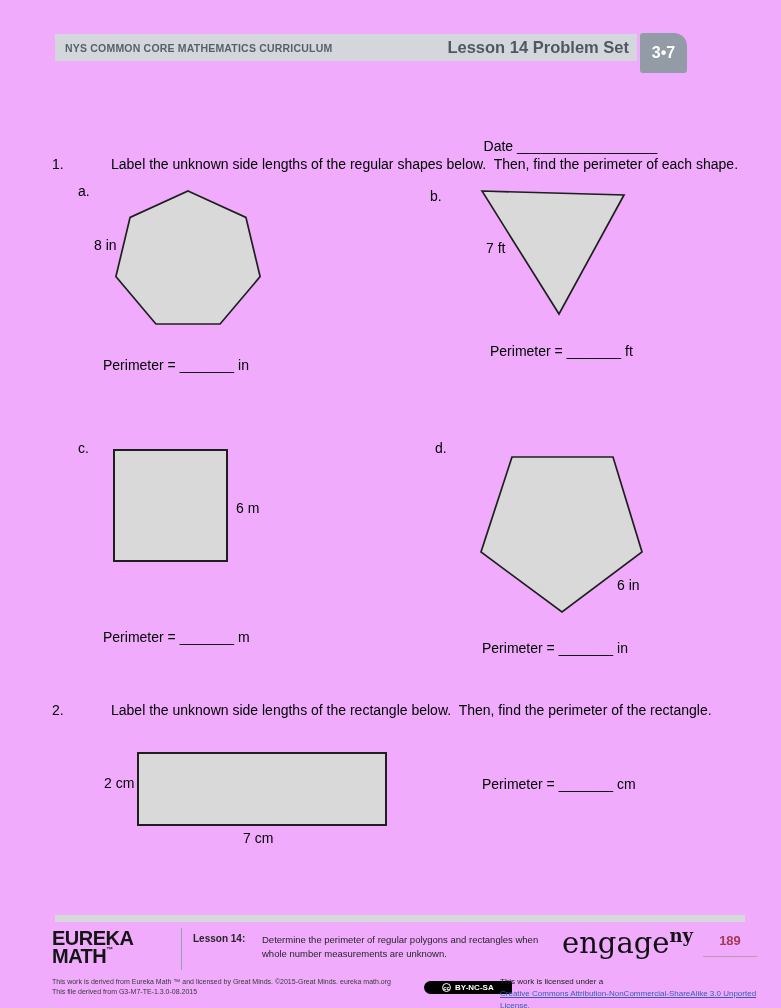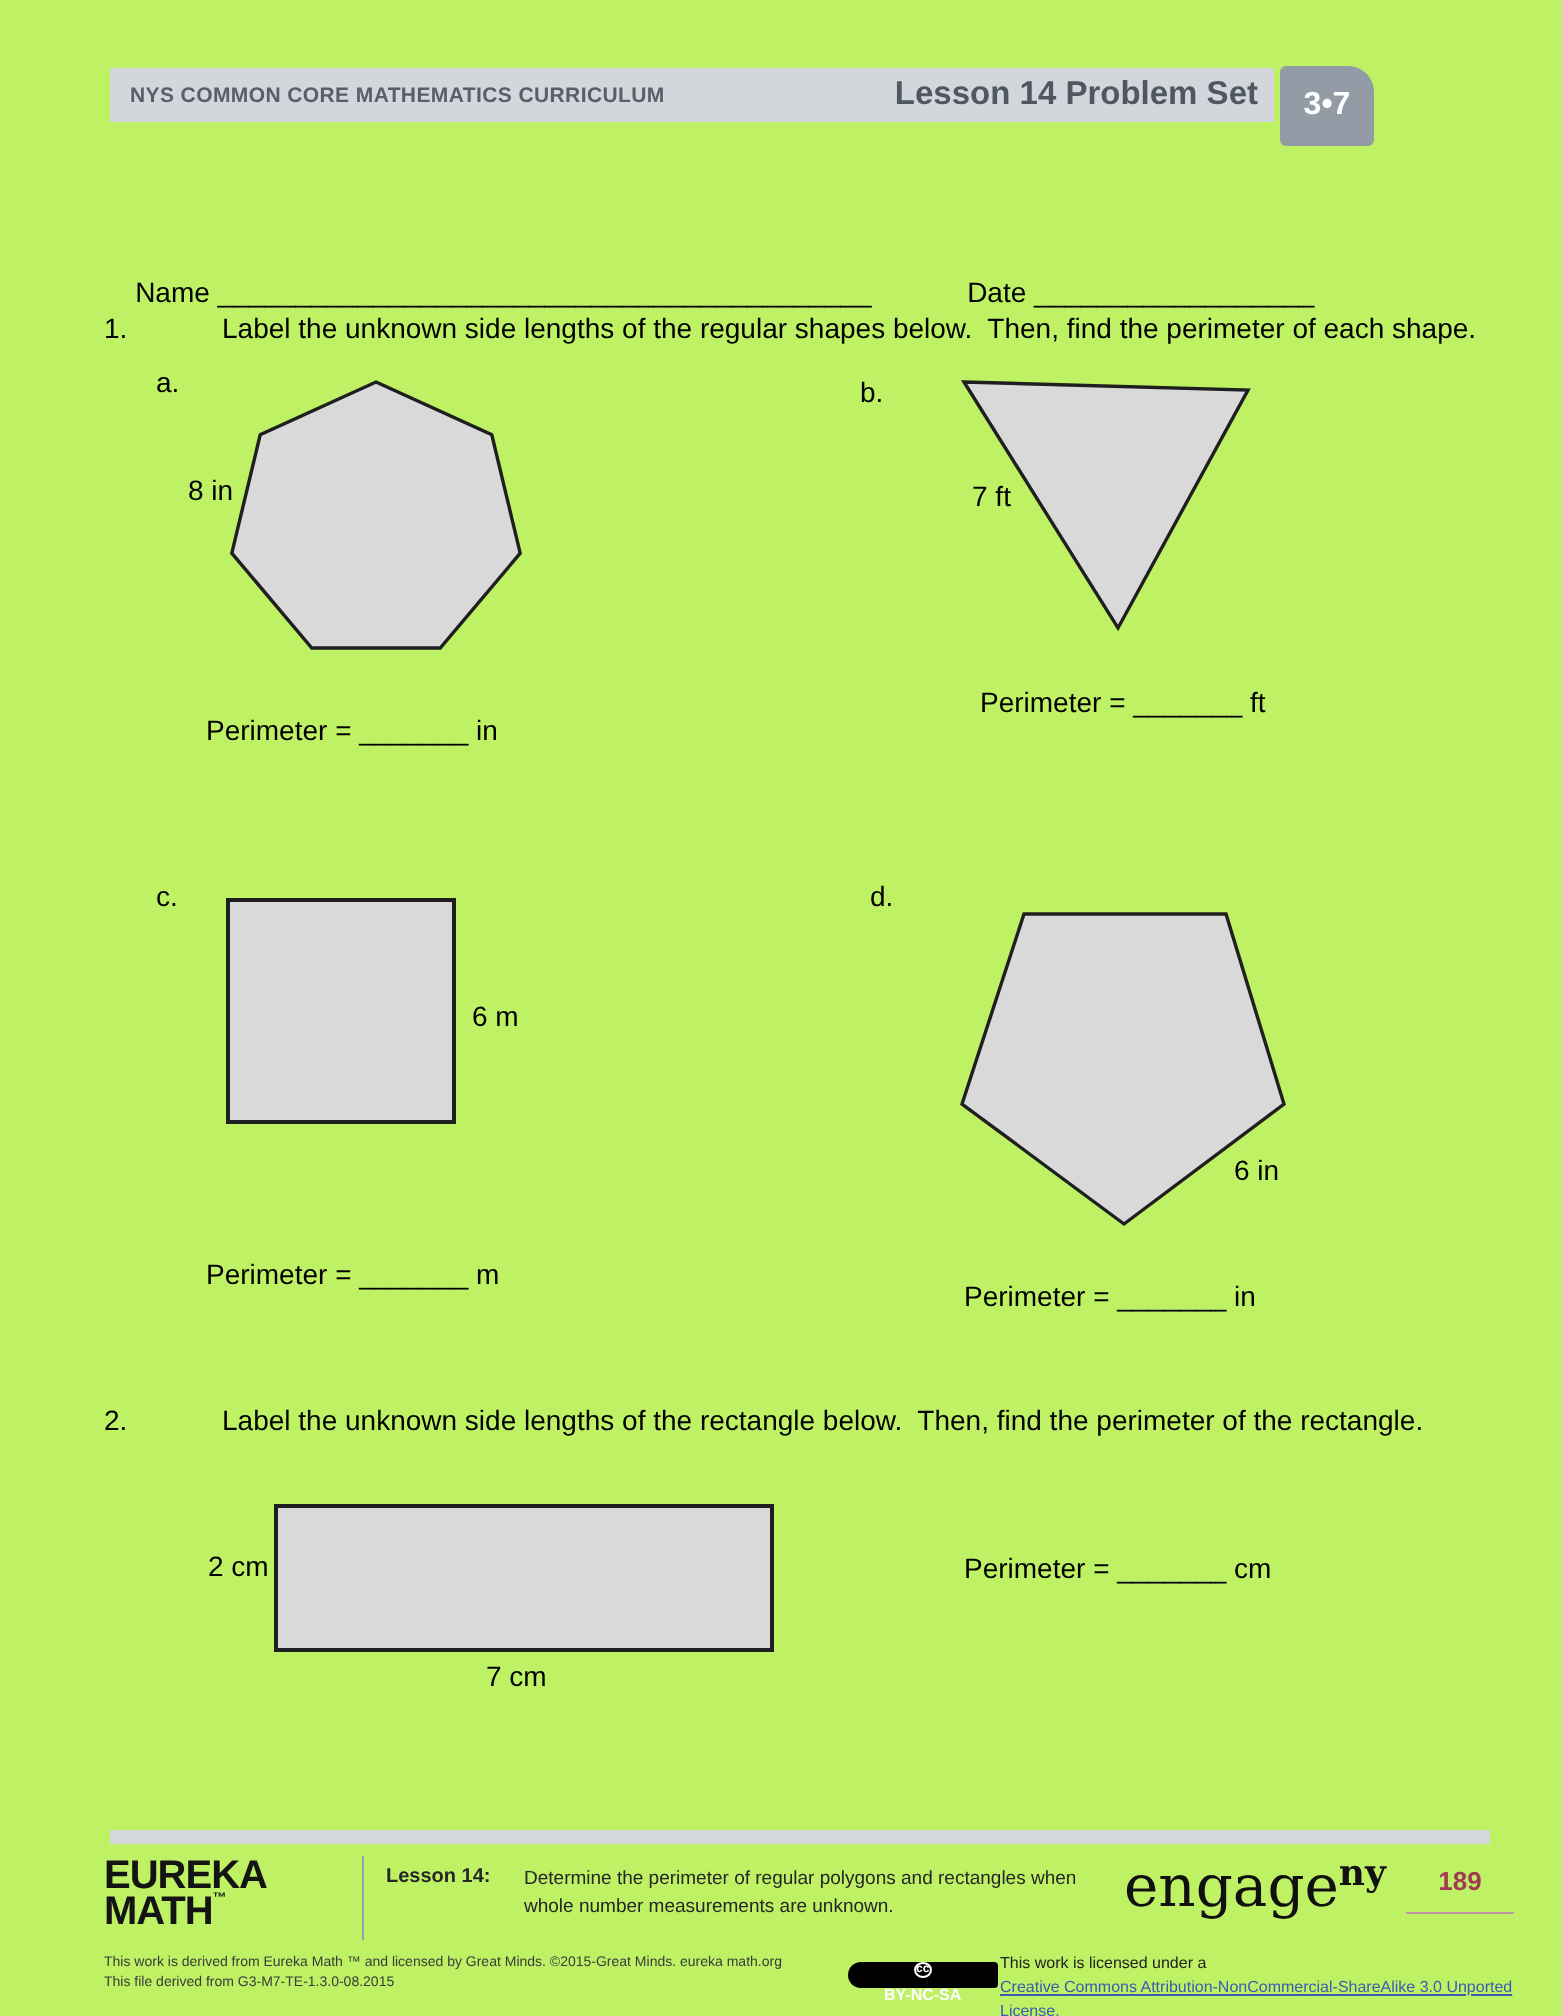--- a/index.html
+++ b/index.html
@@ -1,19 +1,19 @@
 <!DOCTYPE html>
 <html><head>
 <meta charset="utf-8">
 <style>
   * { margin:0; padding:0; box-sizing:border-box; }
   html,body { background:#f4f4f4; }
   .page {
     position:relative; width:781px; height:1008px; margin:0 auto;
-    background:#bef264; font-family:"Liberation Sans", sans-serif; color:#000;
+    background:#f0abfc; font-family:"Liberation Sans", sans-serif; color:#000;
     overflow:hidden;
   }
   .abs { position:absolute; }
 
   
   .header-bar {
     position:absolute; left:55px; top:34px; width:582px; height:27px;
     background:#d3d7dc; display:flex; align-items:center;
     justify-content:space-between; padding:0 8px 0 10px;
   }
@@ -51,40 +51,37 @@
   .lesson-label { position:absolute; left:193px; top:933px; font-size:10px; font-weight:bold; color:#262626; }
   .lesson-desc { position:absolute; left:262px; top:933px; font-size:9.5px; color:#262626; line-height:1.45; white-space:nowrap; }
   .engage { position:absolute; left:562px; top:926px; font-family:"DejaVu Serif", serif; font-size:29px; color:#111; }
   .engage .sup { font-size:18px; font-weight:bold; vertical-align:super; line-height:0;text-align:right; }
   .page-num { position:absolute; left:703px; top:933px; width:54px; text-align:center;
               color:#a23b55; font-weight:bold; font-size:13px;
               border-bottom:1px solid #c497a5; padding-bottom:8px; }
   .copyright { position:absolute; left:52px; top:977px; font-size:7px; color:#3a3a3a; line-height:1.45; }
   .cc-badge { position:absolute; left:424px; top:981px; height:13px; background:#000; color:#fff;
               display:flex; align-items:center; gap:4px; padding:0 18px;
-              font-size:8px; font-weight:bold; border-radius:7px 2px 2px 7px;flex-direction:column; }
+              font-size:8px; font-weight:bold; border-radius:7px 2px 2px 7px; }
   .cc-circle { width:9px; height:9px; border:1px solid #fff; border-radius:50%;
                font-size:6px; font-weight:bold; display:flex; align-items:center; justify-content:center; }
   .license { position:absolute; left:500px; top:976px; font-size:8px; color:#222; line-height:1.5; }
   .license a { color:#3b5bb5; text-decoration:underline; }
 </style>
 </head>
 <body>
 
 <div class="page">
 
   <div class="header-bar">
     <span class="curriculum">NYS COMMON CORE MATHEMATICS CURRICULUM</span>
     <span class="lesson-title">Lesson 14 Problem Set</span>
   </div>
   <div class="badge">3•7</div>
 
-  <div class="abs field" style="left:52px; top:122px;">
-    <span>Name </span><span class="blank">__________________________________________</span>
-  </div>
   <div class="abs field" style="left:468px; top:122px;">
     <span>Date </span><span class="blank">__________________</span>
   </div>
 
   <div class="abs question" style="left:52px; top:156px; width:710px;">
     <span class="q-num">1.</span>
     <span class="q-text">Label the unknown side lengths of the regular shapes below.  Then, find the perimeter of each shape.</span>
   </div>
 
   <span class="abs fig-label" style="left:78px; top:183px;">a.</span>

